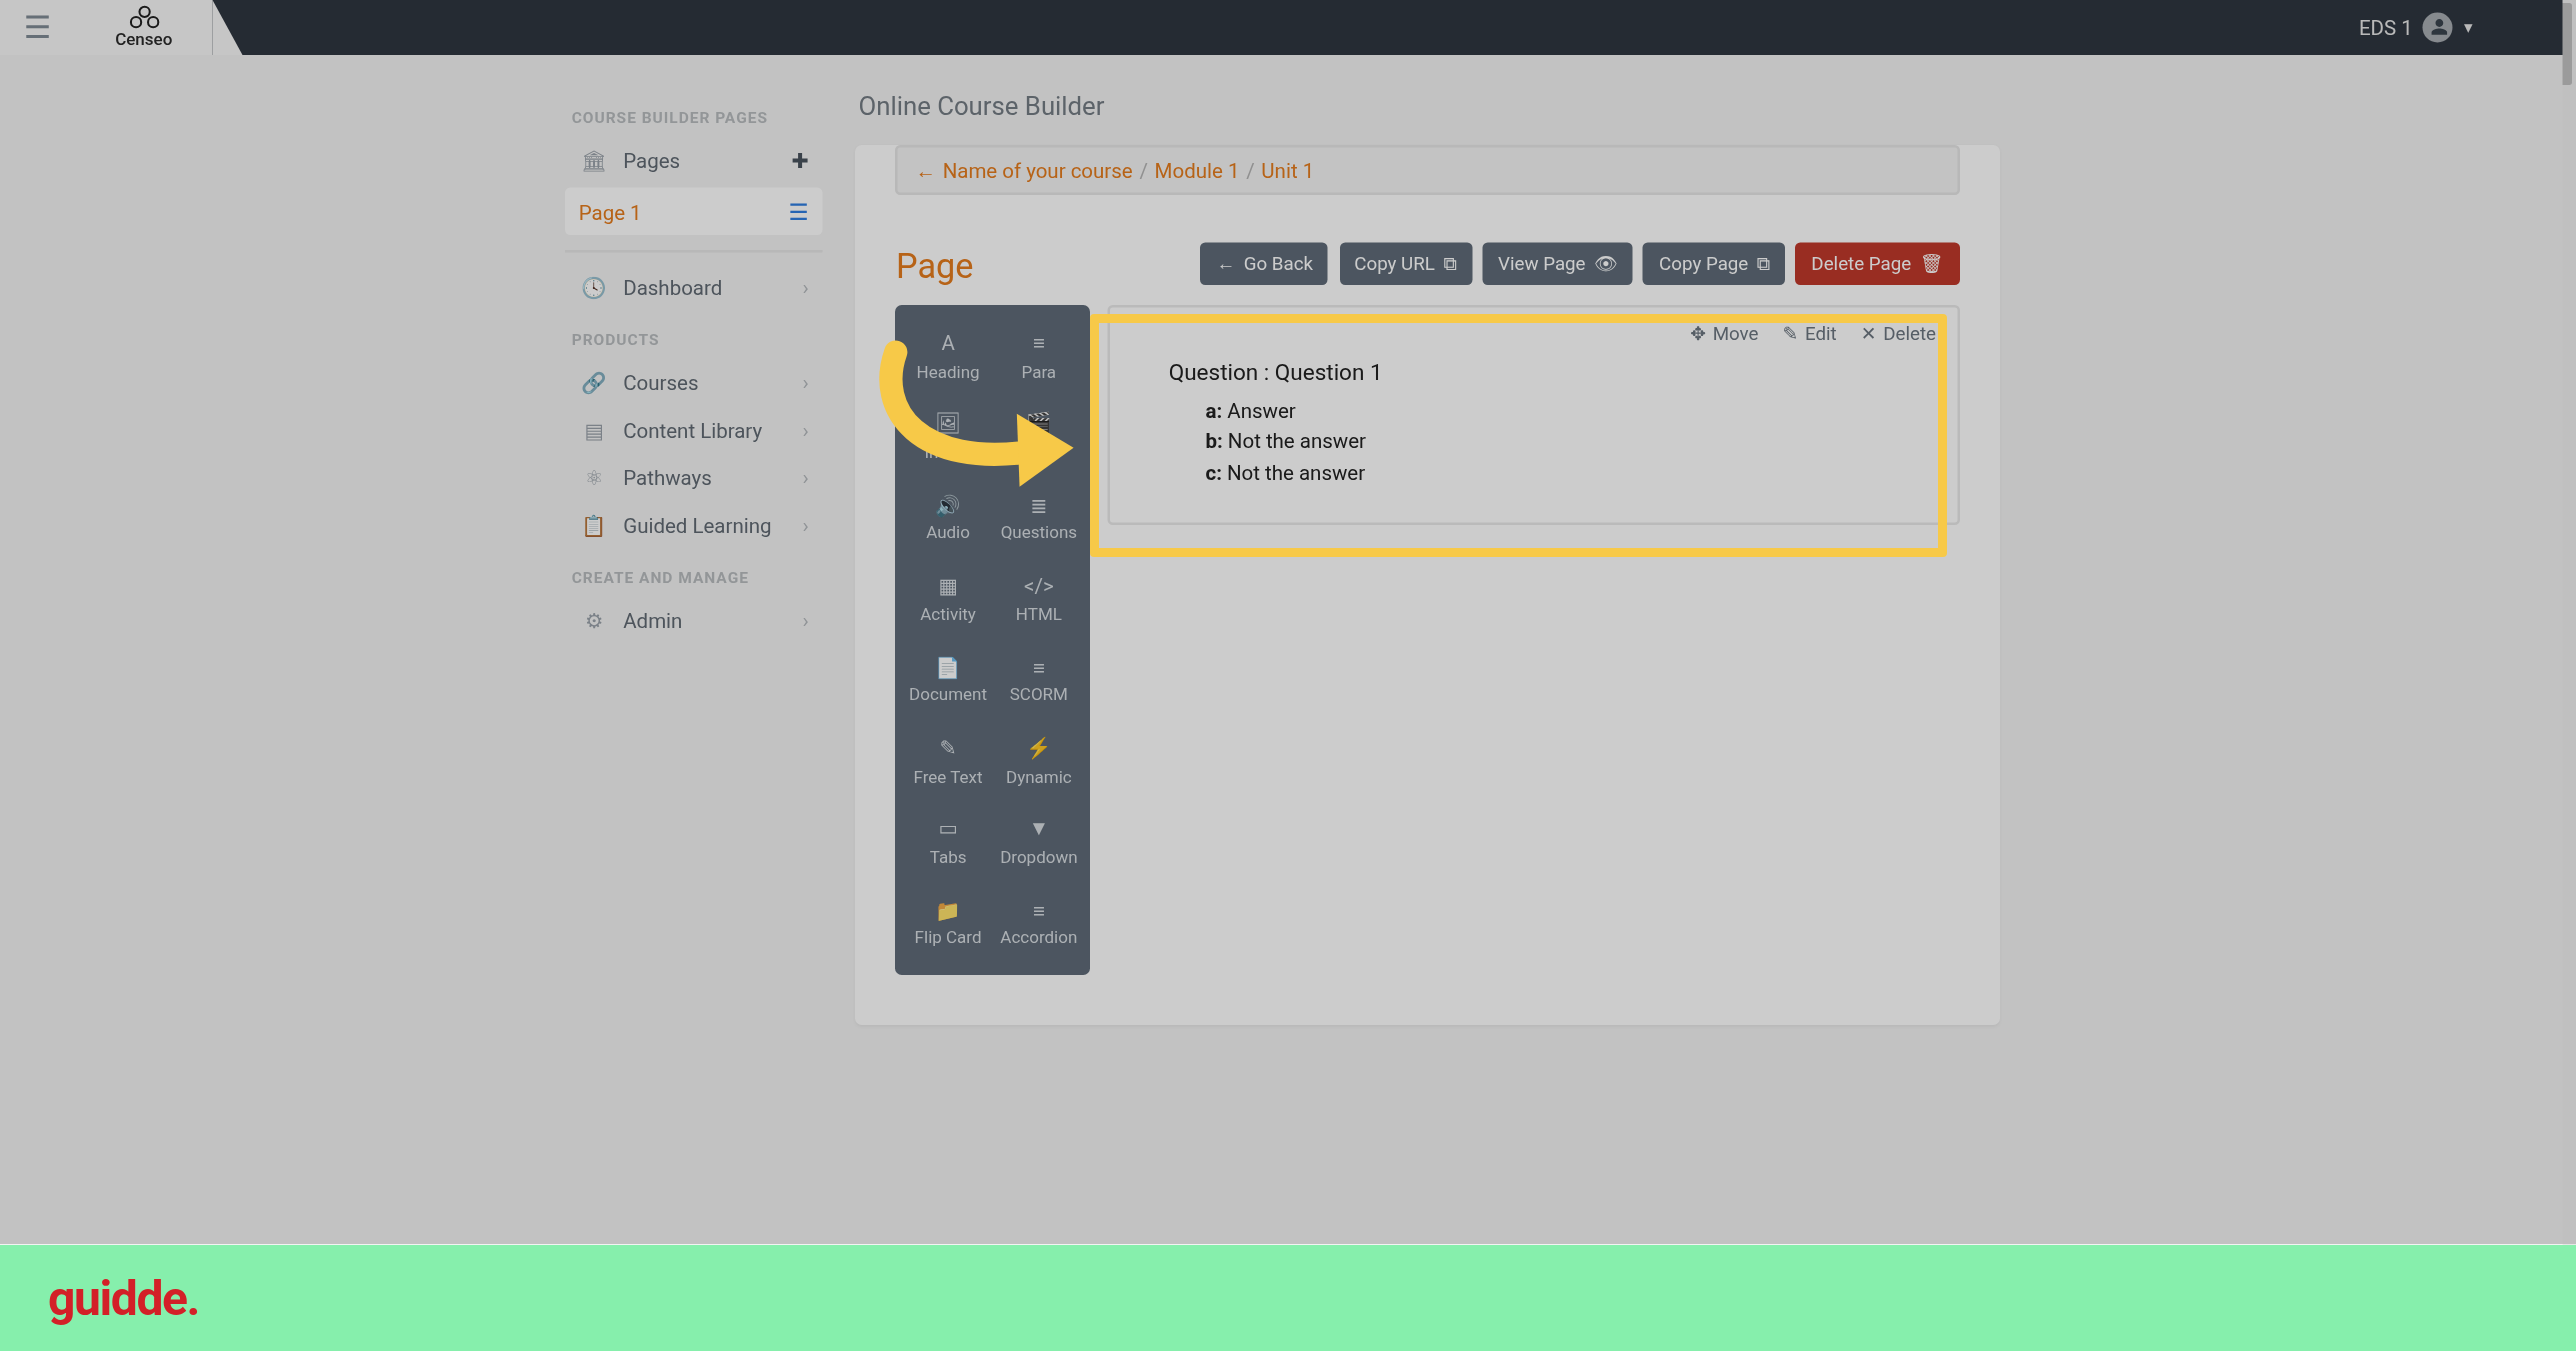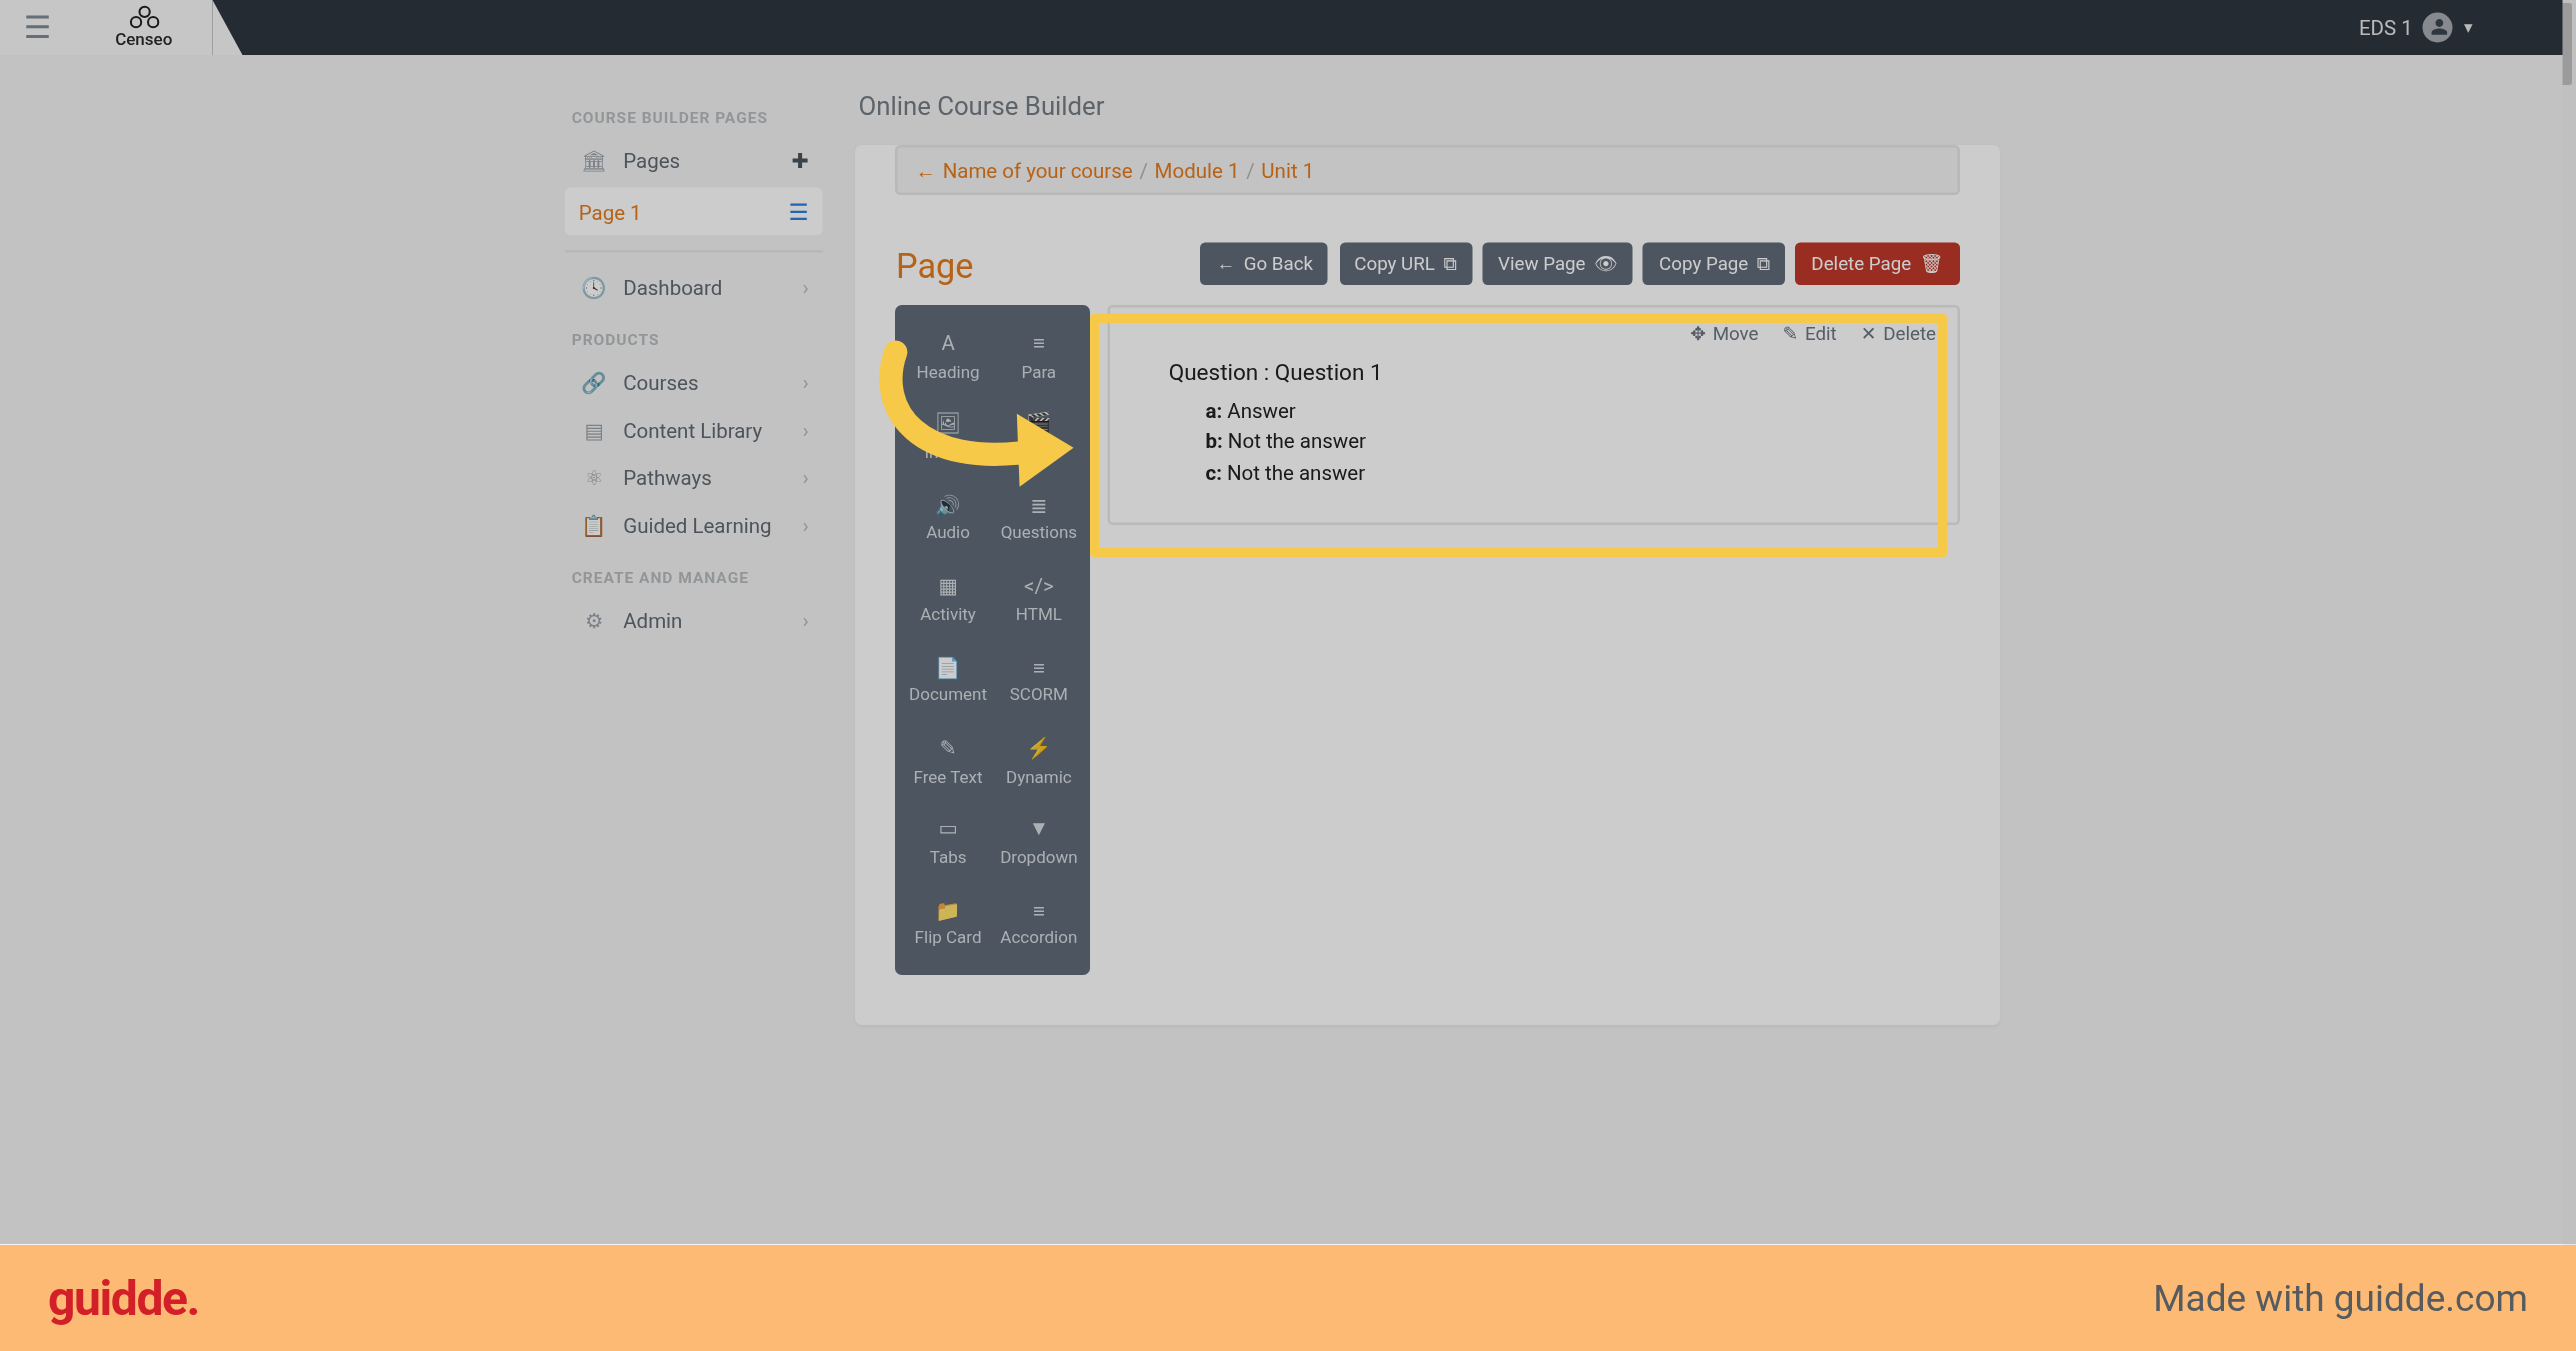--- a/index.html
+++ b/index.html
@@ -67,21 +67,21 @@
   .qb-actions .qa { display: inline-flex; align-items: center; gap: 2.7px; }
   .q-title { font-size: 9px; color: #222; margin-top: 11px; margin-left: 12.3px; }
   .q-opts { margin: 4.1px 0 0 27px; font-size: 8.2px; color: #222; line-height: 1.5; }
   .q-opts b { font-weight: 700; }
 
   
   .highlight-box { position: absolute; z-index: 20; border: 9.6px solid #f7c948; border-radius: 4.1px; background: transparent; pointer-events: none; }
   .arrow-box { position: absolute; z-index: 21; pointer-events: none; }
 
   
-  .footer { position: absolute; left: 0; bottom: 0; width: 100%; height: 107px; background: #fdba74; display: flex; align-items: center; padding: 0 48px; }
+  .footer { position: absolute; left: 0; bottom: 0; width: 100%; height: 107px; background: #86efac; display: flex; align-items: center; padding: 0 48px; }
   .guidde-logo { font-size: 48px; font-weight: 700; color: #d32028; letter-spacing: -1.4px; }
   .made-with { margin-left: auto; font-size: 37px; color: #555b5f; }
 </style>
 </head>
 <body>
 
 <div class="app-wrap">
   <div class="scroll-rail">
       <div class="scroll-thumb"></div>
     </div>
@@ -272,15 +272,14 @@
 
 <div class="arrow-box" style="left:858px; top:335px; width:226px; height:171px;">
   <svg width="226" height="171" viewBox="0 0 330 250">
     <path d="M55 25 C 25 110, 90 195, 255 170" stroke="#f7c948" stroke-width="34" fill="none" stroke-linecap="round"></path>
     <path d="M315 165 L232 115 L236 222 Z" fill="#f7c948"></path>
   </svg>
 </div>
 
 <div class="footer">
   <span class="guidde-logo">guidde.</span>
-  <span class="made-with">Made with guidde.com</span>
 </div>
 
 
 </body></html>

